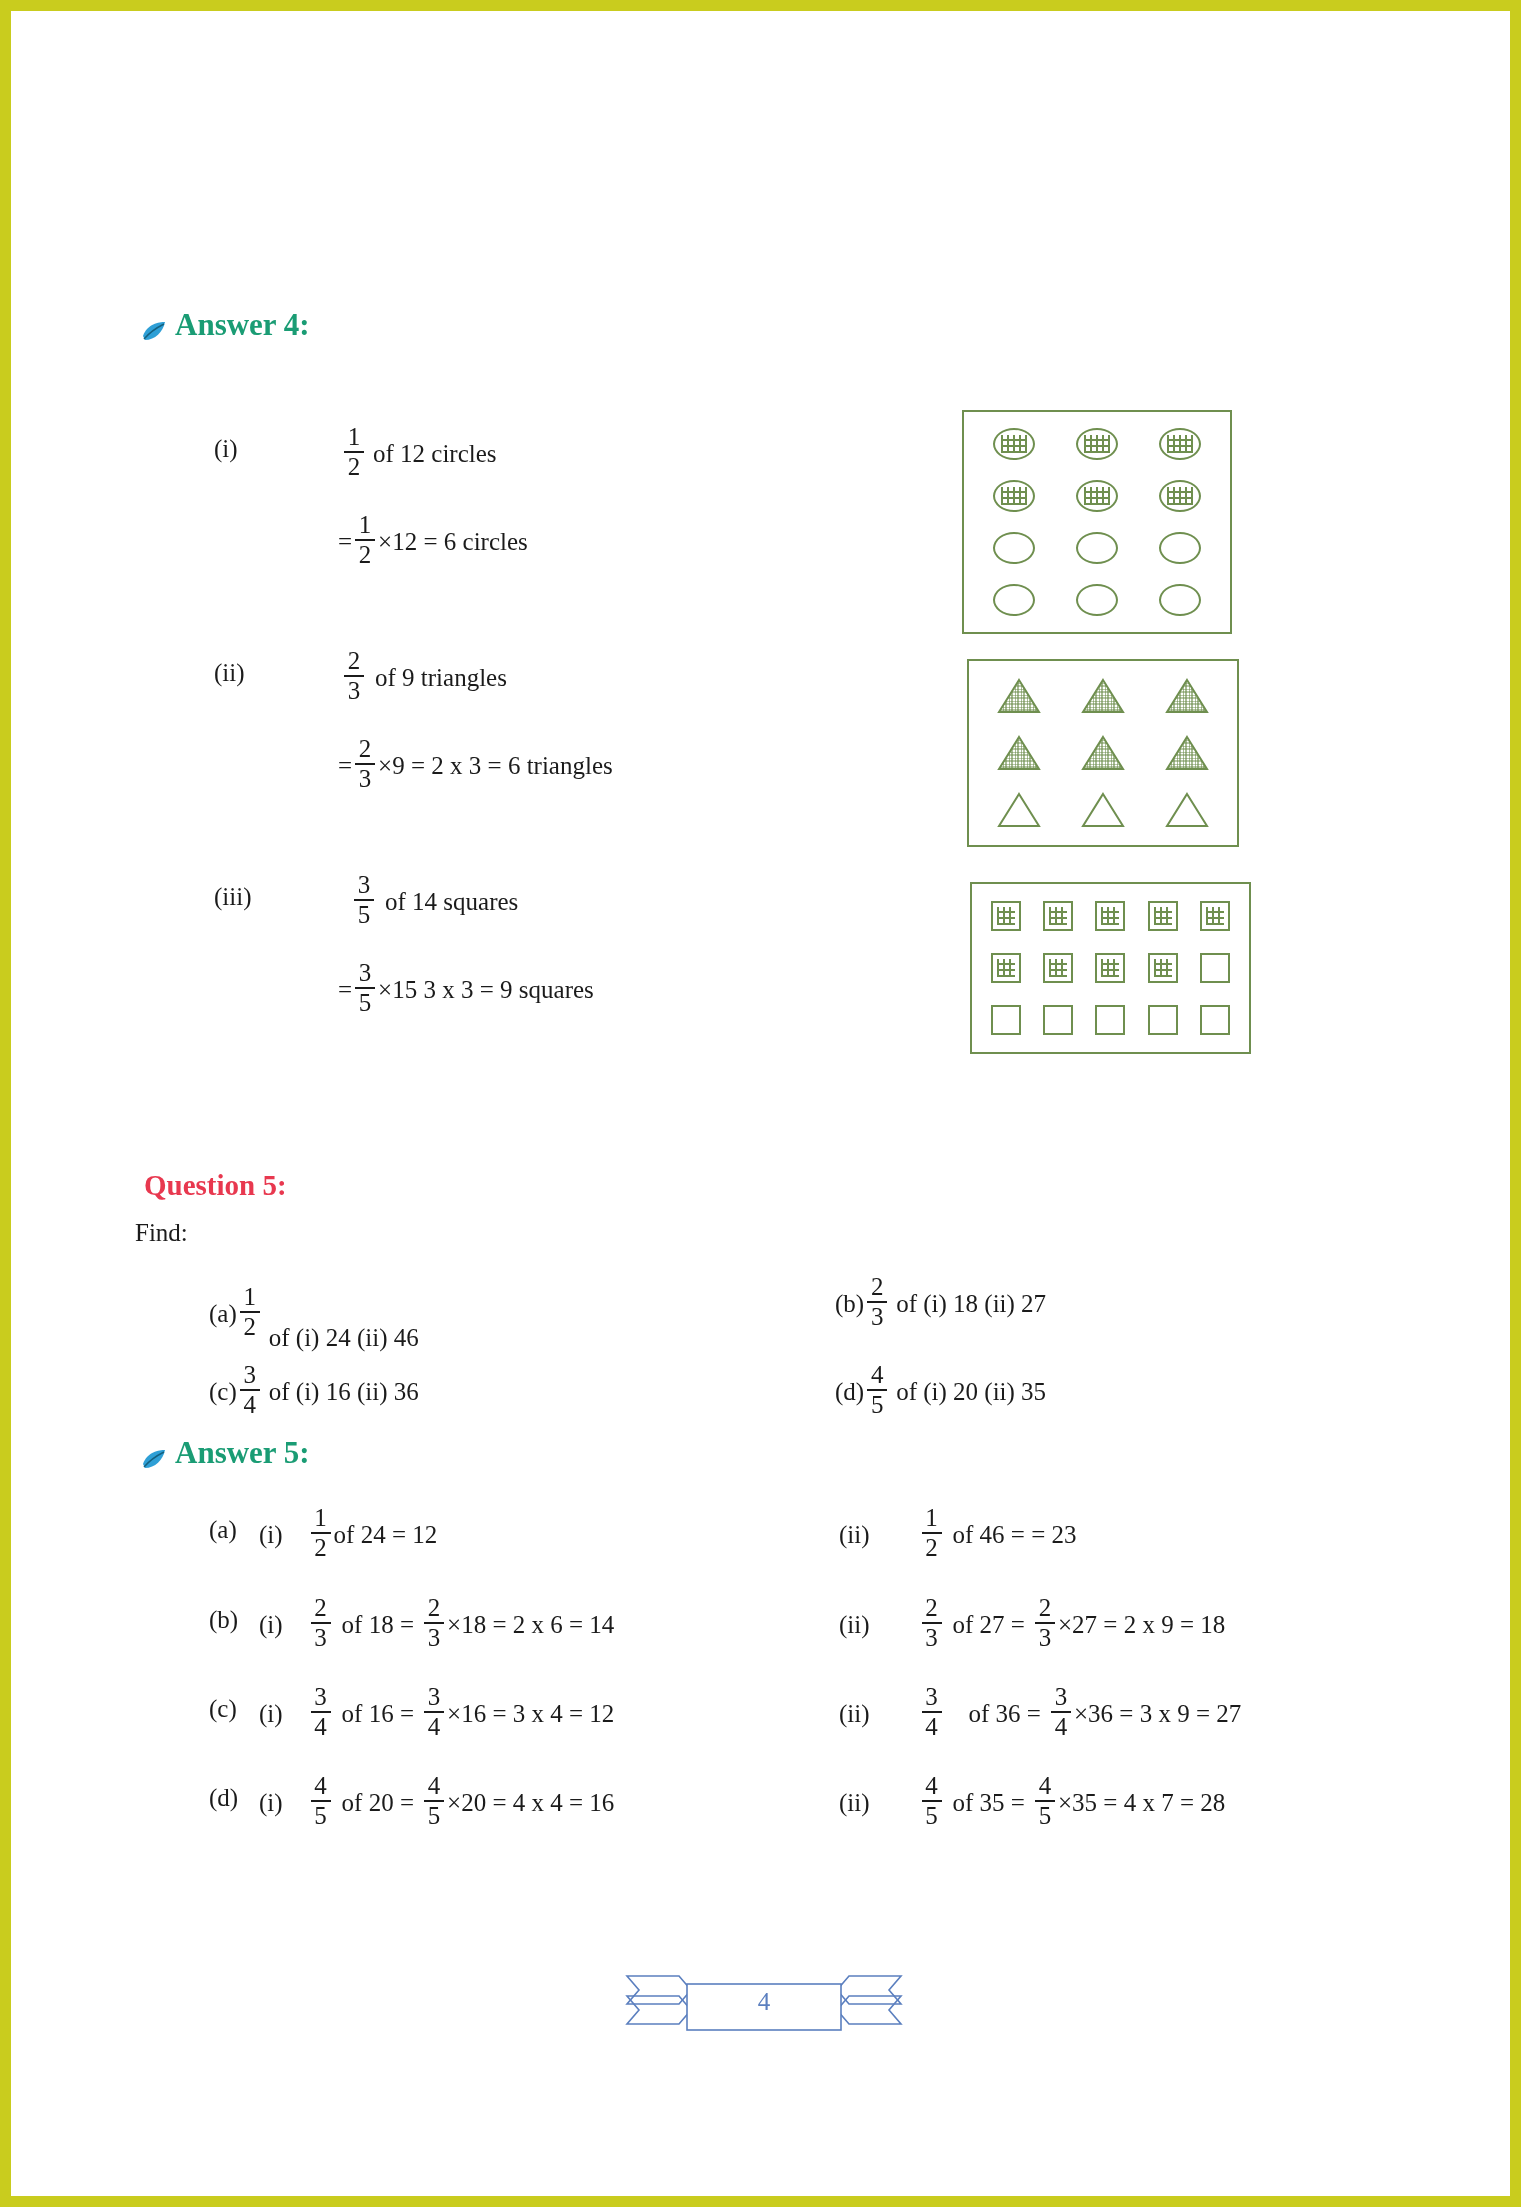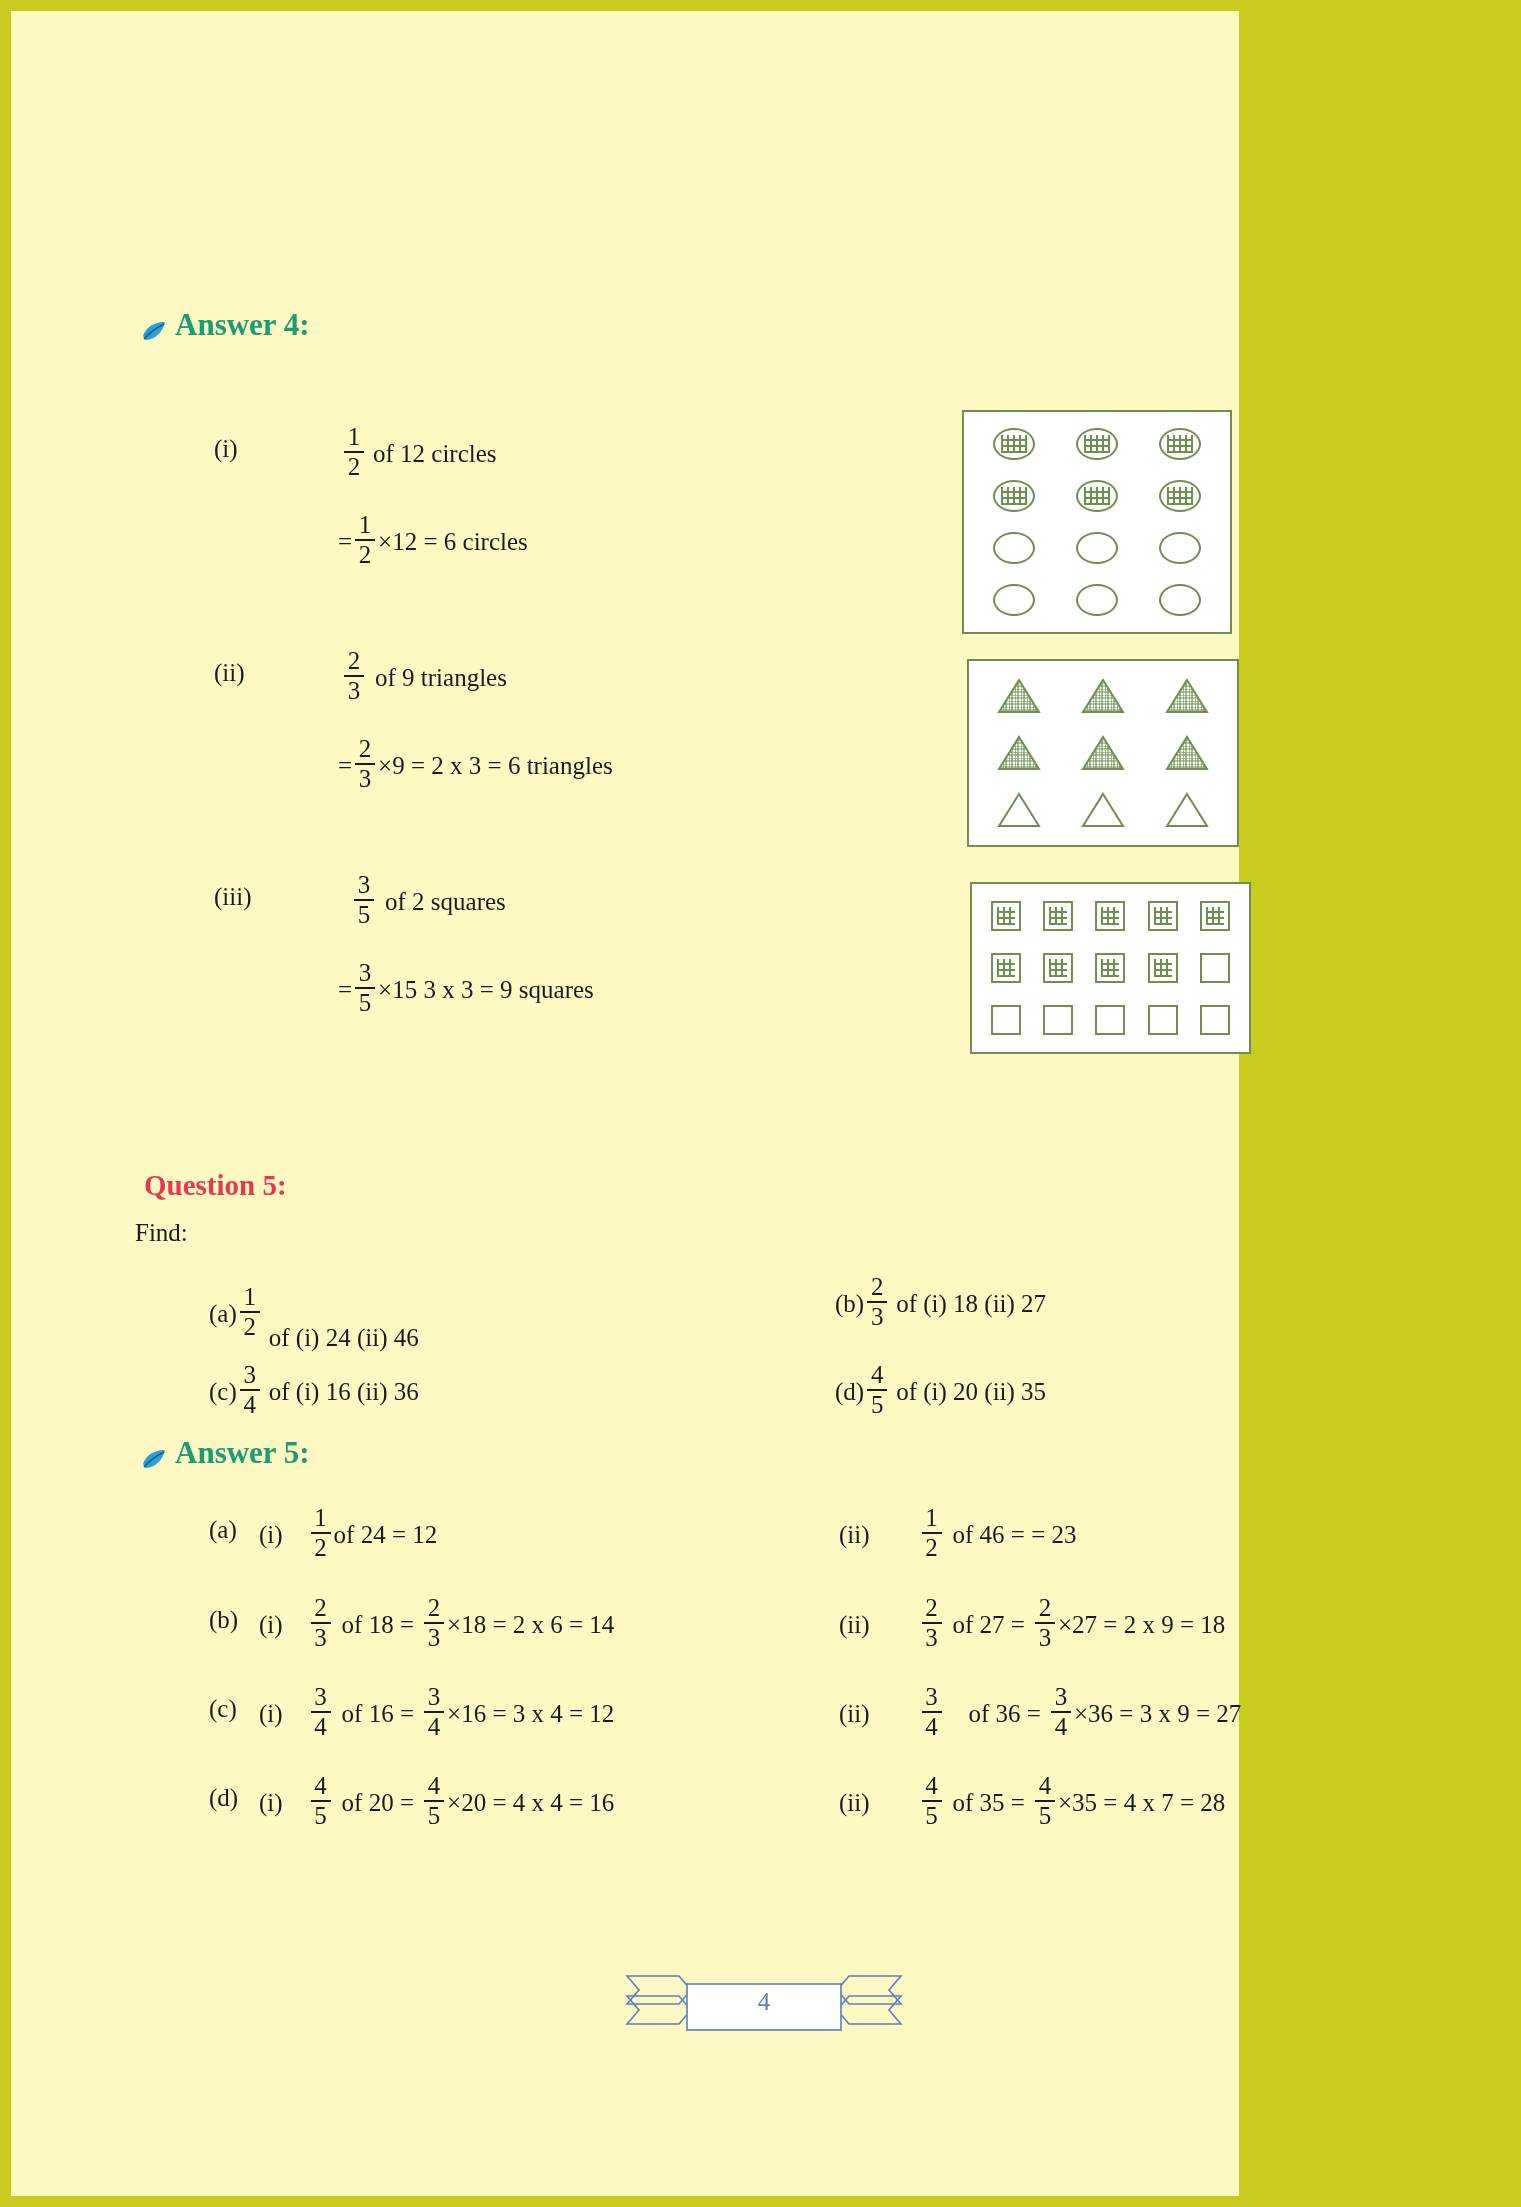--- a/index.html
+++ b/index.html
@@ -10,23 +10,23 @@
     width: 1521px;
     height: 2207px;
     background: #c9cc1e;
     font-family: "Liberation Serif", serif;
     overflow: hidden;
   }
   .page {
     position: absolute;
     left: 11px;
     top: 11px;
-    width: 1228px;
+    width: 1499px;
     height: 2185px;
-    background: #fef9c3;
+    background: #ffffff;
     box-sizing: border-box;
   }
   .content {
     position: absolute;
     left: 0;
     top: 0;
     width: 1499px;
     height: 2185px;
   }
 
@@ -231,21 +231,21 @@
     <span class="txt">×9  = 2 x 3 = 6 triangles</span>
   </div>
 
   <div class="label" style="left:203px; top:872px;">(iii)</div>
   <div class="expr" style="left:340px; top:863px;">
     <span class="frac">
       <span class="num">3</span>
       <span class="bar"></span>
       <span class="den">5</span>
     </span>
-    <span class="txt" style="margin-left:8px;">of 2 squares</span>
+    <span class="txt" style="margin-left:8px;">of 14 squares</span>
   </div>
   <div class="expr" style="left:327px; top:951px;">
     <span class="txt">=</span>
     <span class="frac">
       <span class="num">3</span>
       <span class="bar"></span>
       <span class="den">5</span>
     </span>
     <span class="txt">×15  3 x 3 = 9 squares</span>
   </div>

